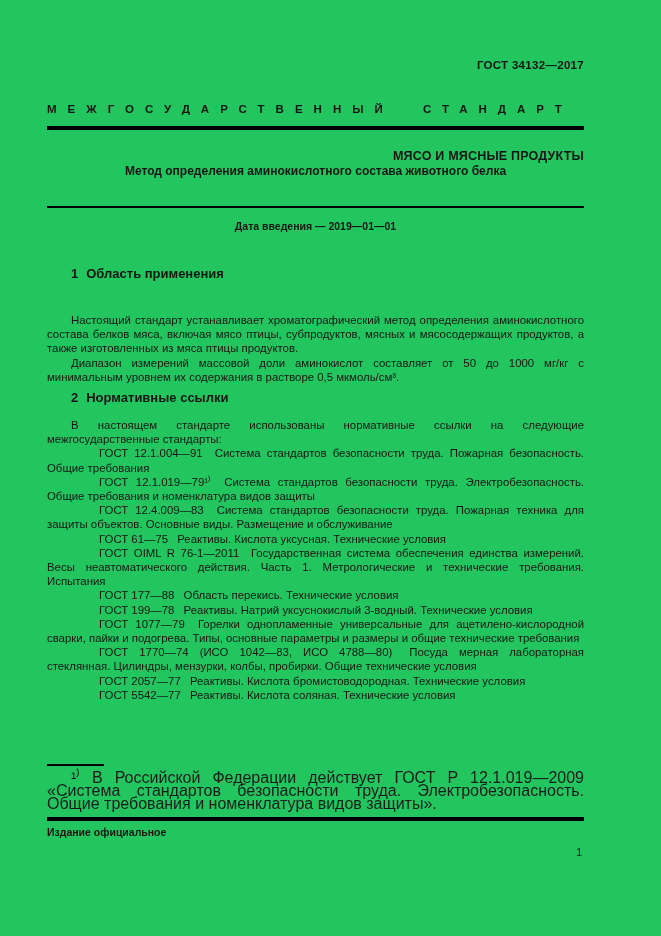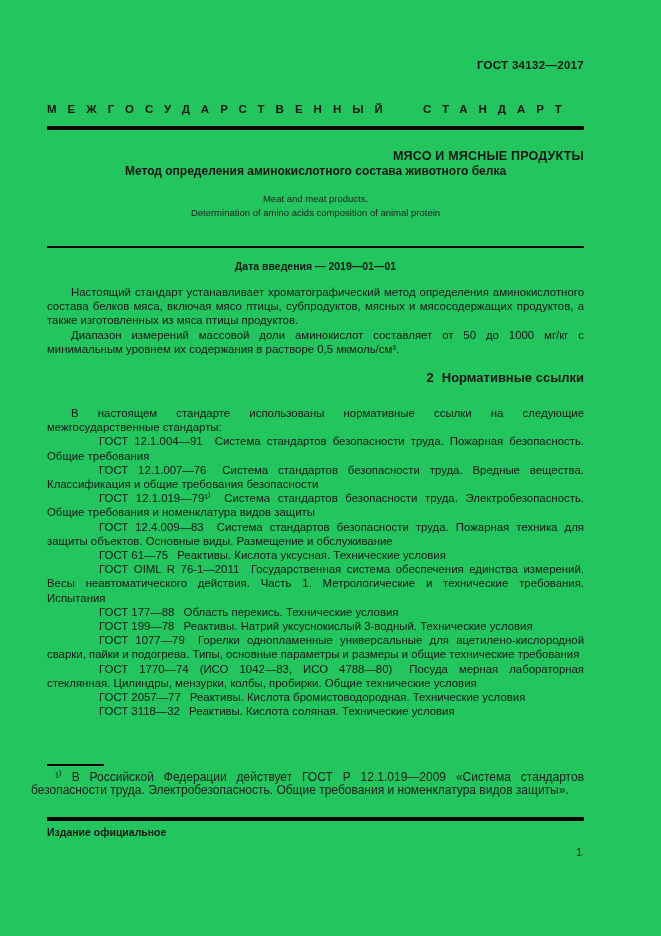--- a/index.html
+++ b/index.html
@@ -77,47 +77,47 @@
   }
   .sec-heading {
     margin: 0;
     margin-top: 32px;
     padding-left: 24px;
     font-weight: bold;
     font-size: 13px;
     line-height: 17px;
   }
   .sec-heading .sec-num { margin-right: 8px; }
-  .sec-heading.h2 { margin-top: 13px; text-align: right; }
-  .body-block { margin-top: 12px; }
-  .body-block.refs-block { margin-top: 20px; }
+  .sec-heading.h2 { margin-top: 5px; }
+  .body-block { margin-top: 31px; }
+  .body-block.refs-block { margin-top: 12px; }
   p.body-p {
     margin: 0;
     font-size: 11.4px;
     line-height: 14.2px;
     text-align: justify;
     text-indent: 24px;
   }
   .ref-num { margin-right: 6px; padding-left: 28px; }
   .footer-cluster { position: absolute; left: 0; right: 0; top: 0; }
   .fn-sep {
     position: absolute;
     left: 47px;
     top: 764px;
     width: 57px;
     height: 2px;
     background: #000;
   }
   .footnote-text {
     position: absolute;
-    left: 31px;
+    left: 47px;
     right: 77px;
     top: 771px;
     margin: 0;
-    font-size: 12px;
+    font-size: 16px;
     line-height: 13.2px;
     text-align: justify;
     text-indent: 24px;
     color: #1c1c1c;
   }
   .bottom-rule {
     position: absolute;
     left: 47px;
     right: 77px;
     top: 817px;
@@ -148,52 +148,48 @@
 
     <div class="doc-number">ГОСТ 34132—2017</div>
 
     <div class="std-type">МЕЖГОСУДАРСТВЕННЫЙ СТАНДАРТ</div>
 
     <div class="rule-thick"></div>
 
     <div class="title-ru">МЯСО И МЯСНЫЕ ПРОДУКТЫ</div>
     <div class="subtitle-ru">Метод определения аминокислотного состава животного белка</div>
 
-    <div class="title-en">
-      <div>Meat and meat products.</div>
-      <div>Determination of amino acids composition of animal protein</div>
-    </div>
 
     <div class="rule-thin"></div>
 
     <div class="intro-date">Дата введения — 2019—01—01</div>
 
+    <h2 class="sec-heading"><span class="sec-num">1</span><span>Область применения</span></h2>
 
     <div class="body-block">
       <p class="body-p">Настоящий стандарт устанавливает хроматографический метод определения аминокислотного состава белков мяса, включая мясо птицы, субпродуктов, мясных и мясосодержащих продуктов, а также изготовленных из мяса птицы продуктов.</p>
       <p class="body-p">Диапазон измерений массовой доли аминокислот составляет от 50 до 1000 мг/кг с минимальным уровнем их содержания в растворе 0,5 мкмоль/см³.</p>
     </div>
 
     <h2 class="sec-heading h2"><span class="sec-num">2</span><span>Нормативные ссылки</span></h2>
 
     <div class="body-block refs-block">
       <p class="body-p">В настоящем стандарте использованы нормативные ссылки на следующие межгосударственные стандарты:</p>
 
       <p class="body-p"><span class="ref-num">ГОСТ 12.1.004—91</span> <span>Система стандартов безопасности труда. Пожарная безопасность. Общие требования</span></p>
-      <p class="body-p"><span class="ref-num">ГОСТ 12.1.007—76</span> <span>Система стандартов безопасности труда. Вредные вещества. Классификация и общие требования безопасности</span></p>
       <p class="body-p"><span class="ref-num">ГОСТ 12.1.019—79¹⁾</span> <span>Система стандартов безопасности труда. Электробезопасность. Общие требования и номенклатура видов защиты</span></p>
       <p class="body-p"><span class="ref-num">ГОСТ 12.4.009—83</span> <span>Система стандартов безопасности труда. Пожарная техника для защиты объектов. Основные виды. Размещение и обслуживание</span></p>
       <p class="body-p"><span class="ref-num">ГОСТ 61—75</span> <span>Реактивы. Кислота уксусная. Технические условия</span></p>
       <p class="body-p"><span class="ref-num">ГОСТ OIML R 76-1—2011</span> <span>Государственная система обеспечения единства измерений. Весы неавтоматического действия. Часть 1. Метрологические и технические требования. Испытания</span></p>
       <p class="body-p"><span class="ref-num">ГОСТ 177—88</span> <span>Область перекись. Технические условия</span></p>
       <p class="body-p"><span class="ref-num">ГОСТ 199—78</span> <span>Реактивы. Натрий уксуснокислый 3-водный. Технические условия</span></p>
       <p class="body-p"><span class="ref-num">ГОСТ 1077—79</span> <span>Горелки однопламенные универсальные для ацетилено-кислородной сварки, пайки и подогрева. Типы, основные параметры и размеры и общие технические требования</span></p>
       <p class="body-p"><span class="ref-num">ГОСТ 1770—74 (ИСО 1042—83, ИСО 4788—80)</span> <span>Посуда мерная лабораторная стеклянная. Цилиндры, мензурки, колбы, пробирки. Общие технические условия</span></p>
       <p class="body-p"><span class="ref-num">ГОСТ 2057—77</span> <span>Реактивы. Кислота бромистоводородная. Технические условия</span></p>
-      <p class="body-p"><span class="ref-num">ГОСТ 3118—32</span> <span>Реактивы. Кислота соляная. Технические условия</span></p>
+      <p class="body-p"><span class="ref-num">ГОСТ 5542—77</span> <span>Реактивы. Кислота соляная. Технические условия</span></p>
     </div>
 
   </div>
 
   <div class="footer-cluster">
     <div class="fn-sep"></div>
     <p class="footnote-text"><span>¹⁾</span> <span>В Российской Федерации действует ГОСТ Р 12.1.019—2009 «Система стандартов безопасности труда. Электробезопасность. Общие требования и номенклатура видов защиты».</span></p>
     <div class="bottom-rule"></div>
     <div class="edition">Издание официальное</div>
     <div class="page-number">1</div>

